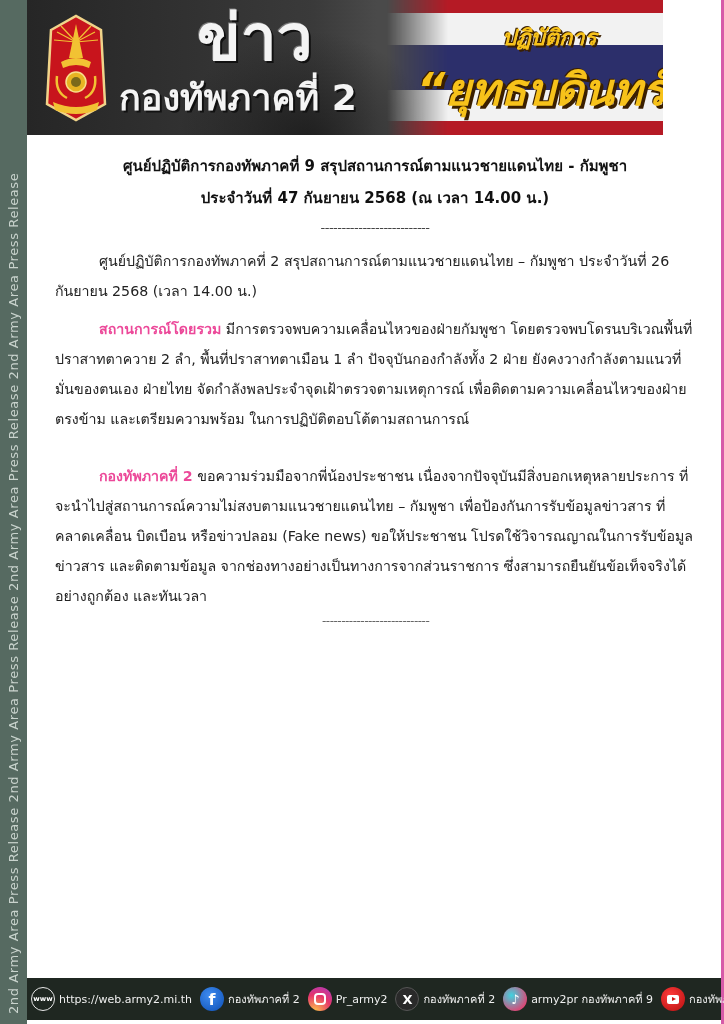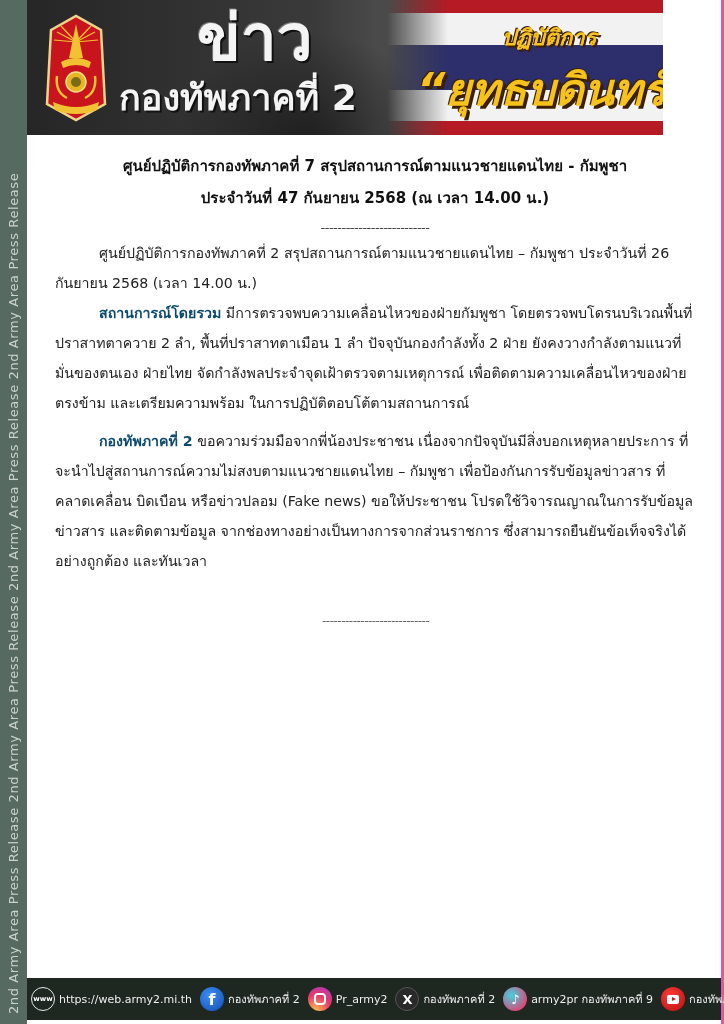--- a/index.html
+++ b/index.html
@@ -70,23 +70,23 @@
     position: absolute; left: 55px; top: 150px; width: 640px;
     color: #1a1a1a; font-family: "DejaVu Sans", sans-serif;
   }
   .title-line {
     text-align: center; font-weight: bold; font-size: 15px; line-height: 32px; color: #111;
   }
   .divider {
     text-align: center; font-size: 13px; color: #444; line-height: 20px; letter-spacing: -0.5px; margin-top: 4px;
   }
   .para {
-    font-size: 14.2px; line-height: 30px; text-indent: 44px; color: #222;
+    font-size: 14.2px; line-height: 30px; text-indent: 44px; margin-top: 8px; color: #222;
   }
-  .para b { font-weight: bold; color: #0c4a6e; }
+  .para b { font-weight: bold; color: #ec4899; }
   .end-divider {
     position: absolute; left: 322px; top: 614px; font-size: 12px; color: #666; letter-spacing: -0.5px;
   }
 
   .footer {
     position: absolute; left: 27px; top: 978px; width: 694px; height: 42px;
     background: #1f2721; display: flex; align-items: center; padding-left: 4px;
     font-family: "DejaVu Sans", sans-serif; font-size: 11px; color: #f0f0f0; white-space: nowrap;
   }
   .footer-item { display: flex; align-items: center; margin-right: 8px; justify-content: space-between; }
@@ -134,31 +134,31 @@
     <path d="M54 64 Q56 80 44 86" stroke="#f2c233" stroke-width="2.5" fill="none"></path>
     <path d="M12 90 Q35 100 58 90 L56 98 Q35 106 14 98 Z" fill="#f2c233"></path>
   </svg>
   <div class="banner-news">ข่าว</div>
   <div class="banner-unit">กองทัพภาคที่ 2</div>
   <div class="banner-op-label">ปฏิบัติการ</div>
   <div class="banner-op-name">“ยุทธบดินทร์”</div>
 </div>
 
 <div class="content">
-  <div class="title-line">ศูนย์ปฏิบัติการกองทัพภาคที่ 7 สรุปสถานการณ์ตามแนวชายแดนไทย - กัมพูชา</div>
+  <div class="title-line">ศูนย์ปฏิบัติการกองทัพภาคที่ 9 สรุปสถานการณ์ตามแนวชายแดนไทย - กัมพูชา</div>
   <div class="title-line">ประจำวันที่ 47 กันยายน 2568 (ณ เวลา 14.00 น.)</div>
   <div class="divider">--------------------------</div>
 
   <p class="para">ศูนย์ปฏิบัติการกองทัพภาคที่  2 สรุปสถานการณ์ตามแนวชายแดนไทย – กัมพูชา ประจำวันที่ 26 กันยายน 2568 (เวลา 14.00 น.)</p>
 
   <p class="para">
     <b>สถานการณ์โดยรวม</b><span> มีการตรวจพบความเคลื่อนไหวของฝ่ายกัมพูชา โดยตรวจพบโดรนบริเวณพื้นที่ปราสาทตาควาย 2 ลำ, พื้นที่ปราสาทตาเมือน 1 ลำ  ปัจจุบันกองกำลังทั้ง 2 ฝ่าย ยังคงวางกำลังตามแนวที่มั่นของตนเอง ฝ่ายไทย  จัดกำลังพลประจำจุดเฝ้าตรวจตามเหตุการณ์  เพื่อติดตามความเคลื่อนไหวของฝ่ายตรงข้าม และเตรียมความพร้อม ในการปฏิบัติตอบโต้ตามสถานการณ์</span>
   </p>
 
-  <p class="para" style="margin-top:8px;">
+  <p class="para" style="margin-top:27px;">
     <b>กองทัพภาคที่ 2</b><span> ขอความร่วมมือจากพี่น้องประชาชน เนื่องจากปัจจุบันมีสิ่งบอกเหตุหลายประการ ที่จะนำไปสู่สถานการณ์ความไม่สงบตามแนวชายแดนไทย – กัมพูชา เพื่อป้องกันการรับข้อมูลข่าวสาร ที่คลาดเคลื่อน บิดเบือน หรือข่าวปลอม (Fake news) ขอให้ประชาชน โปรดใช้วิจารณญาณในการรับข้อมูลข่าวสาร และติดตามข้อมูล  จากช่องทางอย่างเป็นทางการจากส่วนราชการ ซึ่งสามารถยืนยันข้อเท็จจริงได้อย่างถูกต้อง และทันเวลา</span>
   </p>
 </div>
 <div class="end-divider">----------------------------</div>
 
 <div class="footer">
   <div class="footer-item">
     <span class="f-icon ic-www">www</span>
     <span>https://web.army2.mi.th</span>
   </div>

